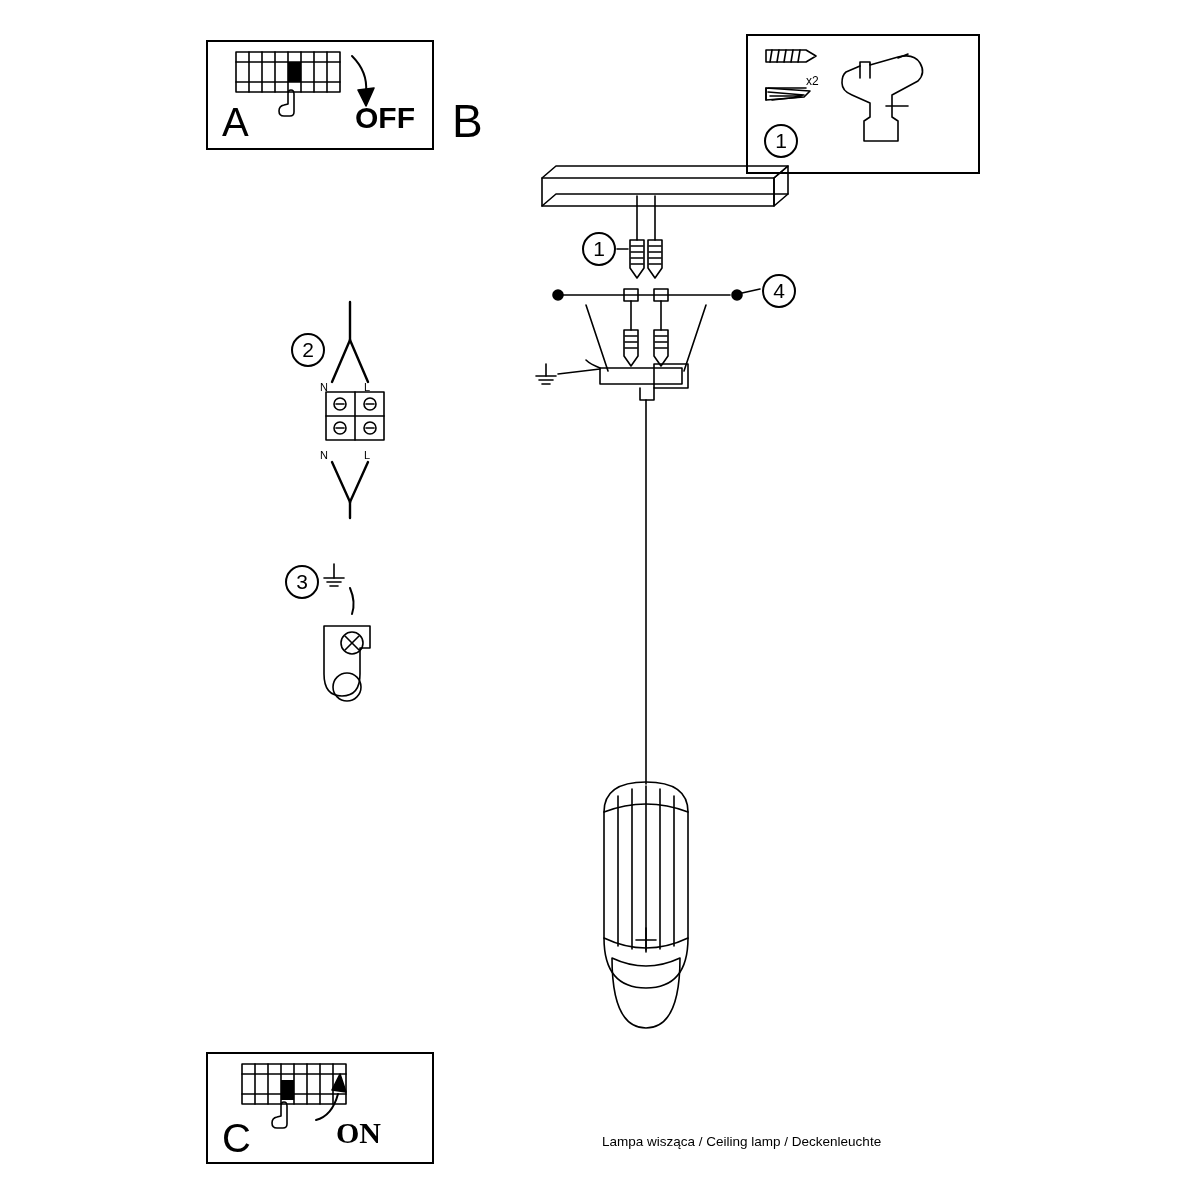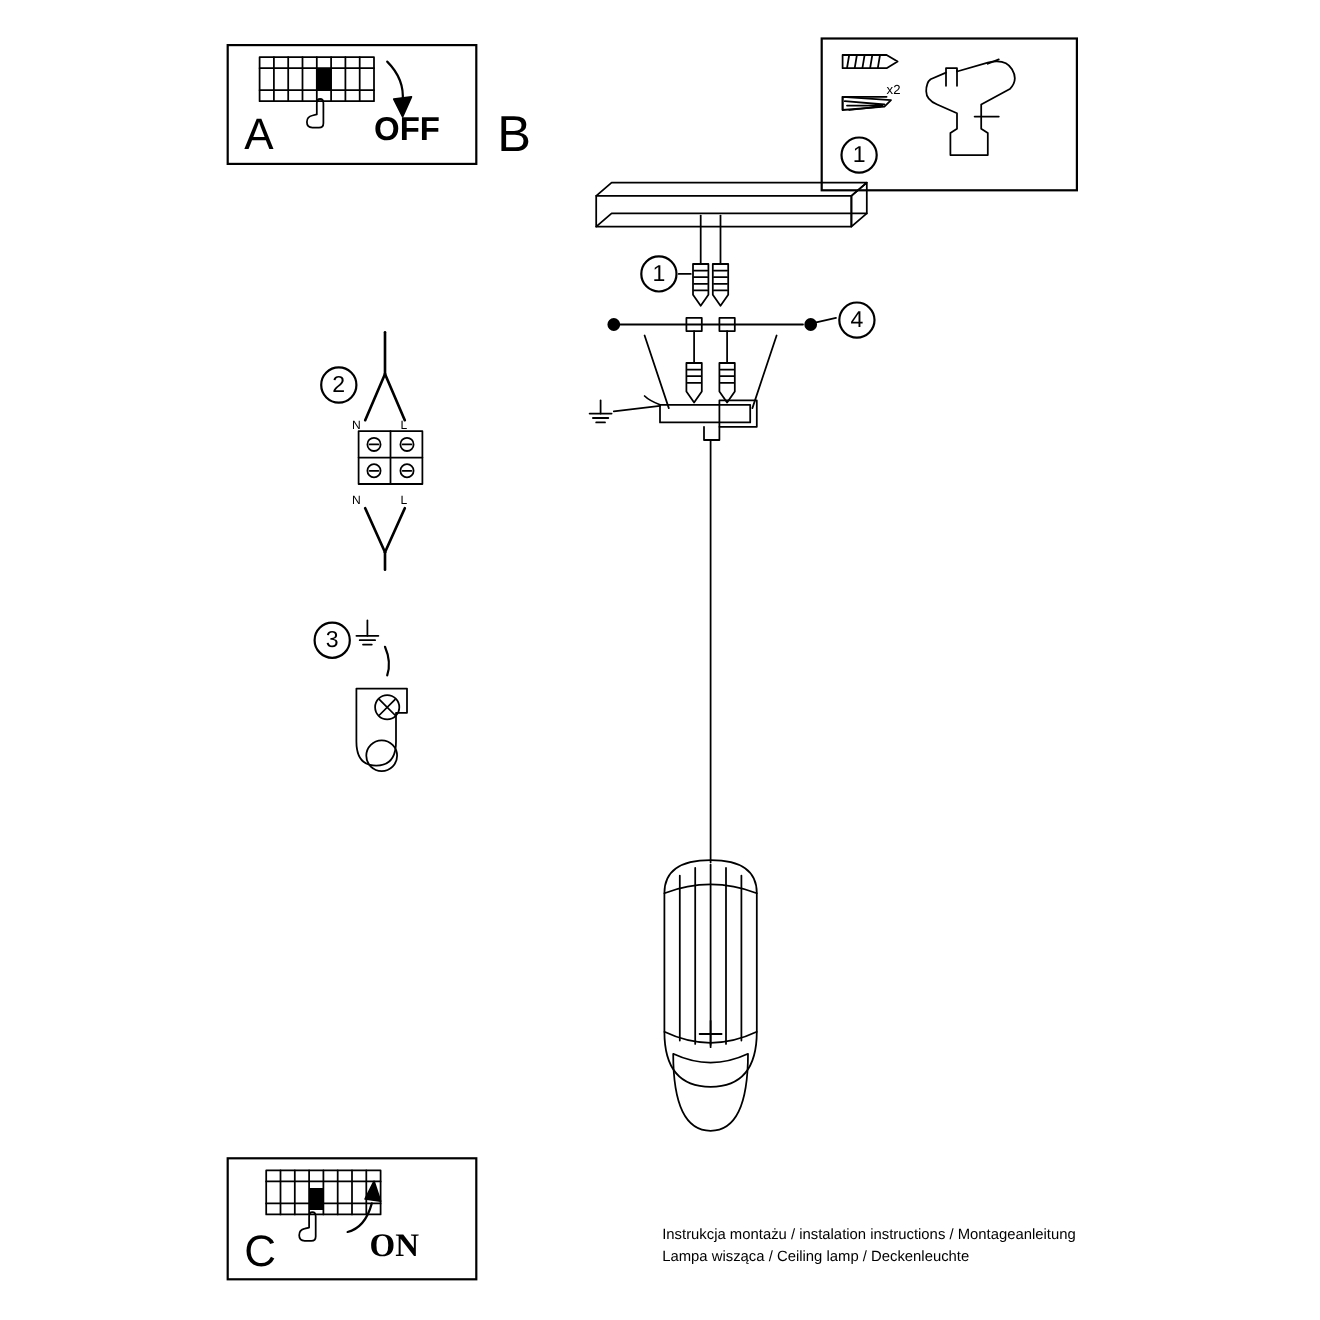--- a/index.html
+++ b/index.html
@@ -81,37 +81,36 @@
   <div class="frame" style="left:206px; top:40px; width:228px; height:110px;"></div>
 
   <div class="frame" style="left:746px; top:34px; width:234px; height:140px;"></div>
 
   <div class="frame" style="left:206px; top:1052px; width:228px; height:112px;"></div>
 
   <div class="label-letter" style="left:222px; top:102px;">A</div>
   <div class="label-letter" style="left:452px; top:98px; font-size:46px;">B</div>
   <div class="label-letter" style="left:222px; top:1118px;">C</div>
 
-  <div class="label-word" style="left:340px; top:103px;text-align:right;">OFF</div>
+  <div class="label-word" style="left:355px; top:103px;text-align:right;">OFF</div>
   <div class="label-word" style="left:336px; top:1118px;font-family:Liberation Serif, serif;">ON</div>
 
   <div class="tiny-text" style="left:787px; top:75px;margin-left:19px;">x2</div>
 
   <div class="step-circle" style="left:764px; top:124px;">1</div>
   <div class="step-circle" style="left:582px; top:232px;">1</div>
   <div class="step-circle" style="left:291px; top:333px;">2</div>
   <div class="step-circle" style="left:285px; top:565px;">3</div>
   <div class="step-circle" style="left:762px; top:274px;">4</div>
 
   <div class="nl-label" style="left:320px; top:382px;">N</div>
   <div class="nl-label" style="left:364px; top:382px;">L</div>
   <div class="nl-label" style="left:320px; top:450px;">N</div>
   <div class="nl-label" style="left:364px; top:450px;">L</div>
 
-  <div class="footer" style="left:602px; top:1112px;">Instrukcja montażu / instalation instructions / Montageanleitung</div>
   <div class="footer" style="left:602px; top:1132px;text-align:center;">Lampa wisząca / Ceiling lamp / Deckenleuchte</div>
 
   <svg class="layer" viewBox="0 0 1200 1200">
     <g fill="none" stroke="#000" stroke-width="1.6" stroke-linecap="round" stroke-linejoin="round">
 
       <g>
         <rect x="236" y="52" width="104" height="40"></rect>
         <line x1="236" y1="62" x2="340" y2="62"></line>
         <line x1="236" y1="82" x2="340" y2="82"></line>
         <line x1="249" y1="52" x2="249" y2="92"></line>

